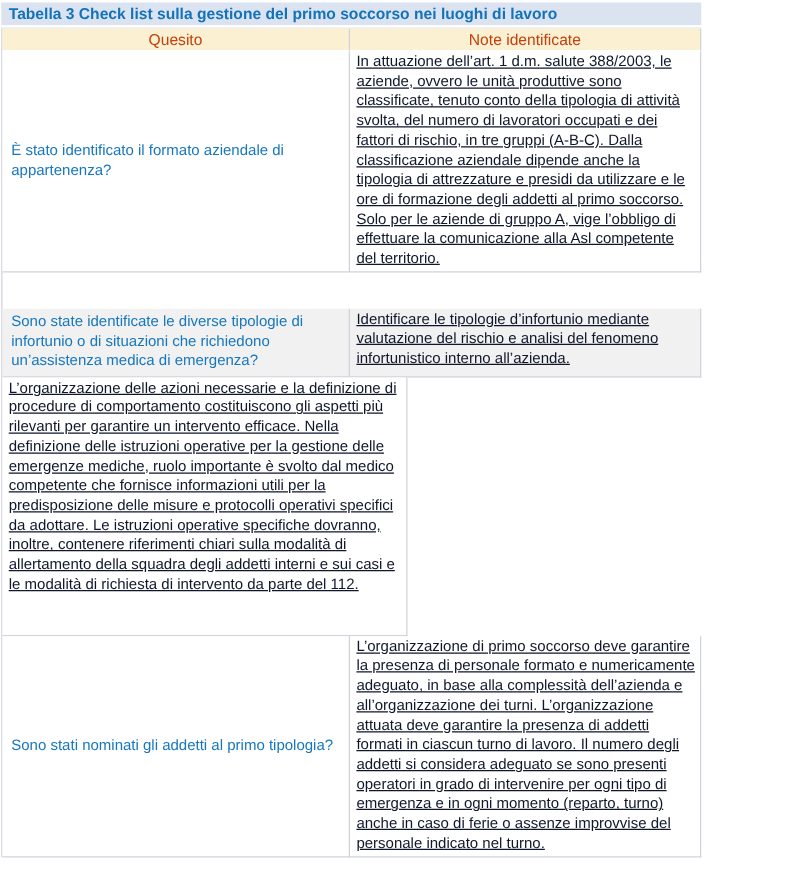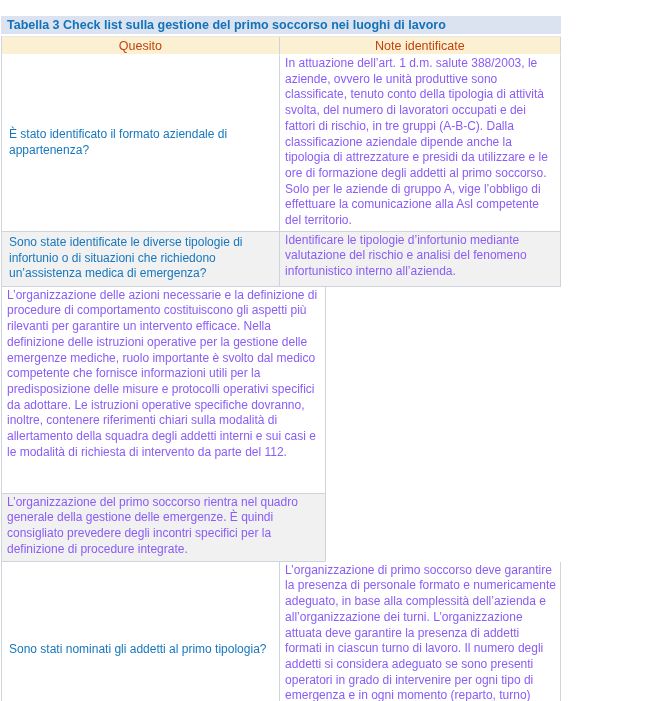--- a/index.html
+++ b/index.html
@@ -1,21 +1,21 @@
 <!DOCTYPE html>
 <html><head>
 <meta charset="utf-8">
 <style>
   html, body { margin: 0; padding: 0; background: #ffffff; }
   body {
     width: 646px; height: 701px;
     font-family: "Liberation Sans", "DejaVu Sans", sans-serif;
     -webkit-font-smoothing: antialiased;
   }
-  .page { width: 562px; height: 701px; box-sizing: border-box; padding-top: 16px; }
+  .page { width: 562px; height: 701px; box-sizing: border-box; padding-top: 2px; }
 
   .title-bar {
     background: #dbe3f0;
     color: #1272ba;
     font-weight: bold;
     font-size: 12.5px;
     line-height: 14px;
     height: 18px;
     box-sizing: border-box;
     padding: 2px 6px 0 6px;
@@ -48,30 +48,31 @@
 
   .cell { font-size: 12px; }
   .cell.q {
     color: #1777be;
     display: flex;
     align-items: center;
     padding: 2px 6px 2px 7px;
     line-height: 15.5px;
   }
   .cell.n {
-    color: #8b5cf6;
+    color: #0f172a;
     padding: 1px 3px 2px 5px;
     line-height: 15.7px;
+    text-decoration: underline;
   }
 
   .row.alt .cell { background: #f1f1f1; }
   .row.white .cell { background: #ffffff; }
 
   .r1 .cell { min-height: 156px; }
-  .r2 .cell { min-height: 55px; }
+  .r2 .cell { min-height: 55px; margin-top: 29px; }
   .r3 .cell { min-height: 207px; }
   .r4 .cell { min-height: 68px; }
   .r5 .cell { min-height: 177px; }
 </style>
 </head>
 <body>
 
 <div class="page">
 
   <div class="title-bar">Tabella 3 Check list sulla gestione del primo soccorso nei luoghi di lavoro</div>
@@ -101,23 +102,20 @@
       </div>
     </div>
 
     <div class="row white r3">
       <div class="cell n col-n">
         <span>L’organizzazione delle azioni necessarie e la definizione di procedure di comportamento costituiscono gli aspetti più rilevanti per garantire un intervento efficace. Nella definizione delle istruzioni operative per la gestione delle emergenze mediche, ruolo importante è svolto dal medico competente che fornisce informazioni utili per la predisposizione delle misure e protocolli operativi specifici da adottare. Le istruzioni operative specifiche dovranno, inoltre, contenere riferimenti chiari sulla modalità di allertamento della squadra degli addetti interni e sui casi e le modalità di richiesta di intervento da parte del 112.</span>
       </div>
     </div>
 
     <div class="row alt r4">
-      <div class="cell n col-n">
-        <span>L’organizzazione del primo soccorso rientra nel quadro generale della gestione delle emergenze. È quindi consigliato prevedere degli incontri specifici per la definizione di procedure integrate.</span>
-      </div>
     </div>
 
     <div class="row white r5">
       <div class="cell q col-q">
         <span>Sono stati nominati gli addetti al primo tipologia?</span>
       </div>
       <div class="cell n col-n">
         <span>L’organizzazione di primo soccorso deve garantire la presenza di personale formato e numericamente adeguato, in base alla complessità dell’azienda e all’organizzazione dei turni. L’organizzazione attuata deve garantire la presenza di addetti formati in ciascun turno di lavoro. Il numero degli addetti si considera adeguato se sono presenti operatori in grado di intervenire per ogni tipo di emergenza e in ogni momento (reparto, turno) anche in caso di ferie o assenze improvvise del personale indicato nel turno.</span>
       </div>
     </div>

